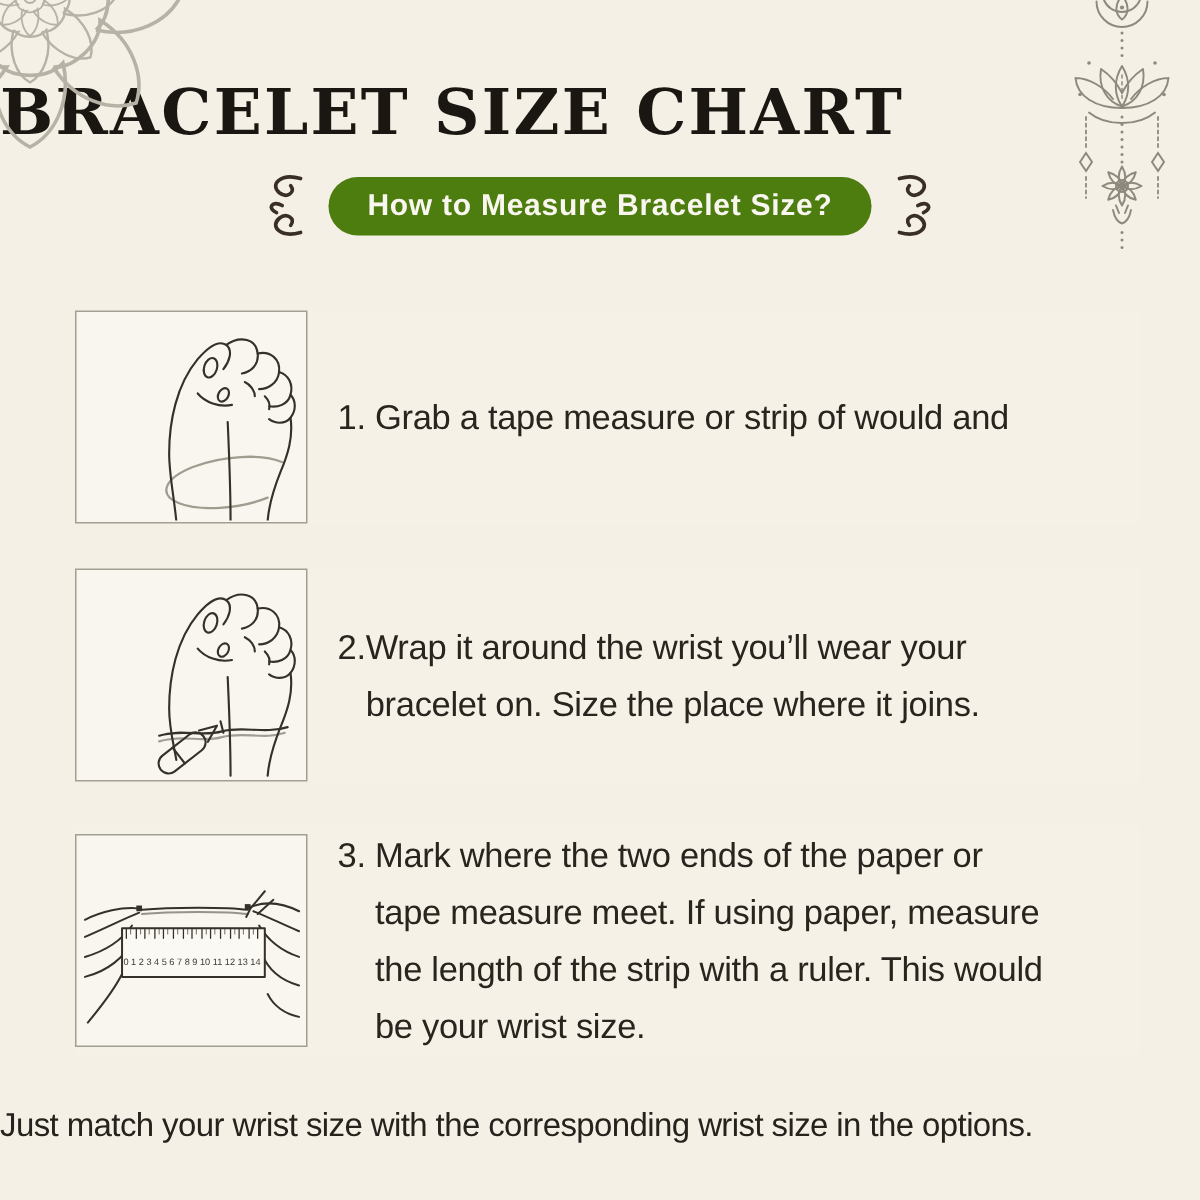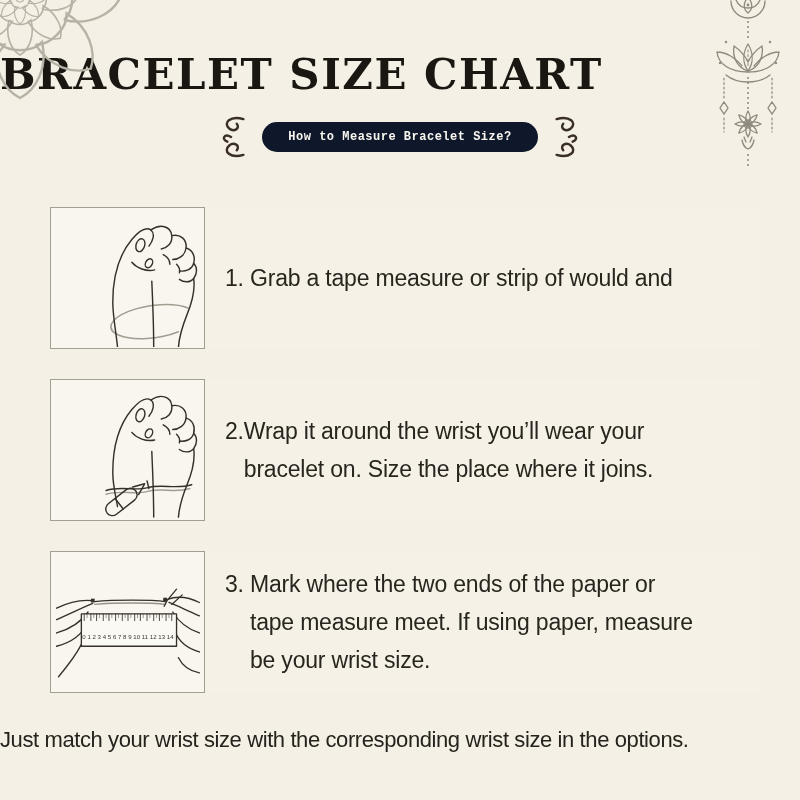--- a/index.html
+++ b/index.html
@@ -25,25 +25,25 @@
     color:#1a1712;
   }
   .badge-row {
     margin-top:14px;
     display:flex;
     justify-content:center;
     align-items:center;
     gap:12px;
   }
   .badge {
-    background:#0f172a;
+    background:#4d7c0f;
     color:#f8f6ef;
-    font-family:Liberation Mono, monospace;
+    font-family:Liberation Sans, sans-serif;
     font-weight:700;
-    font-size:12px;
+    font-size:20px;
     letter-spacing:0.5px;
     padding:8px 26px;
     border-radius:26px;
     white-space:nowrap;
   }
   .flourish { width:34px; height:48px; }
   .flourish.right { transform:scaleX(-1); }
 
   .steps { margin:46px 40px 0 50px; }
   .step {
@@ -290,20 +290,21 @@
           <path d="M32,64 V68 M39,64 V68 M45,64 V68 M52,64 V68 M58,64 V68 M65,64 V68 M72,64 V68 M78,64 V68 M85,64 V68 M91,64 V68 M98,64 V68 M105,64 V68 M111,64 V68 M118,64 V68" stroke-width="0.7" opacity="0.7"></path>
           <text x="27" y="90" font-size="6.5" textLength="96" lengthAdjust="spacingAndGlyphs" fill="#3c3832" stroke="none" font-family="Liberation Sans, sans-serif">0 1 2 3 4 5 6 7 8 9 10 11 12 13 14</text>
         </g>
       </svg>
     </div>
     <div class="step-text">
       <span class="step-num">3. </span>
       <div class="step-lines">
         <div>Mark where the two ends of the paper or</div>
         <div>tape measure meet. If using paper, measure</div>
+        <div>the length of the strip with a ruler. This would</div>
         <div>be your wrist size.</div>
       </div>
     </div>
   </div>
 
 </div>
 
 <p class="footer-note">Just match your wrist size with the corresponding wrist size in the options.</p>
 
 </body></html>

